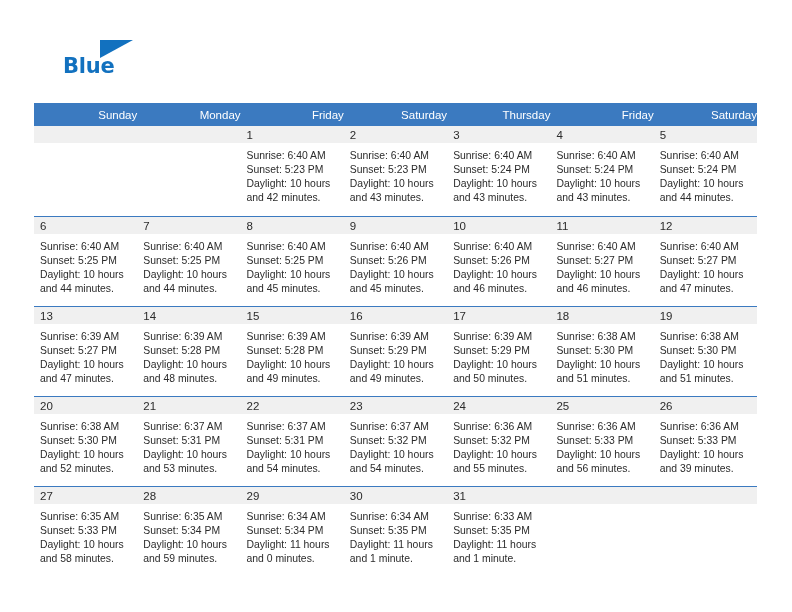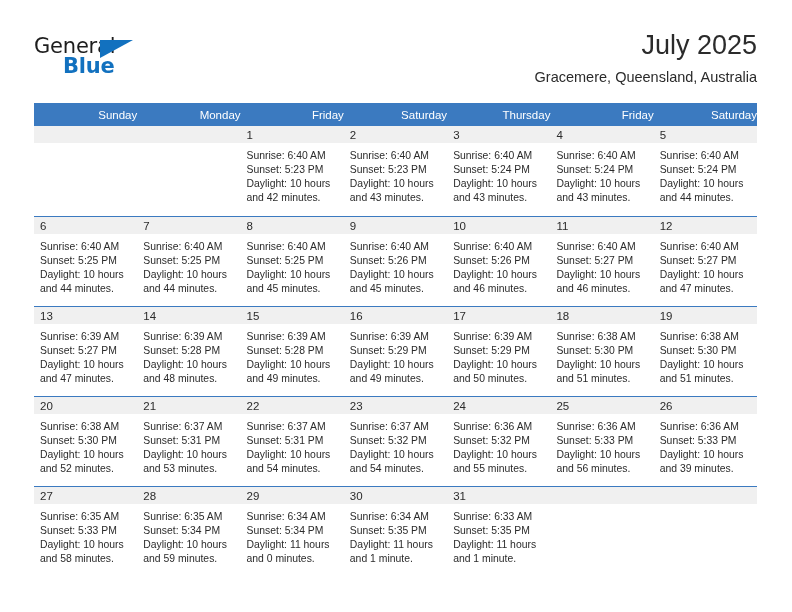--- a/index.html
+++ b/index.html
@@ -149,29 +149,24 @@
   }
 </style>
 </head>
 <body>
 
 <div class="page">
 
   <div class="header">
 
     <div class="brand">
-      <span class="brand-general">General</span>
       <span class="brand-triangle"></span>
       <span class="brand-blue">Blue</span>
     </div>
 
-    <div class="title-block">
-      <div class="cal-title">July 2025</div>
-      <div class="cal-subtitle">Gracemere, Queensland, Australia</div>
-    </div>
 
   </div>
 
   <table class="calendar">
     <thead>
       <tr id="weekday-row">
           <th>Sunday</th>
           <th>Monday</th>
           <th>Friday</th>
           <th>Saturday</th>

